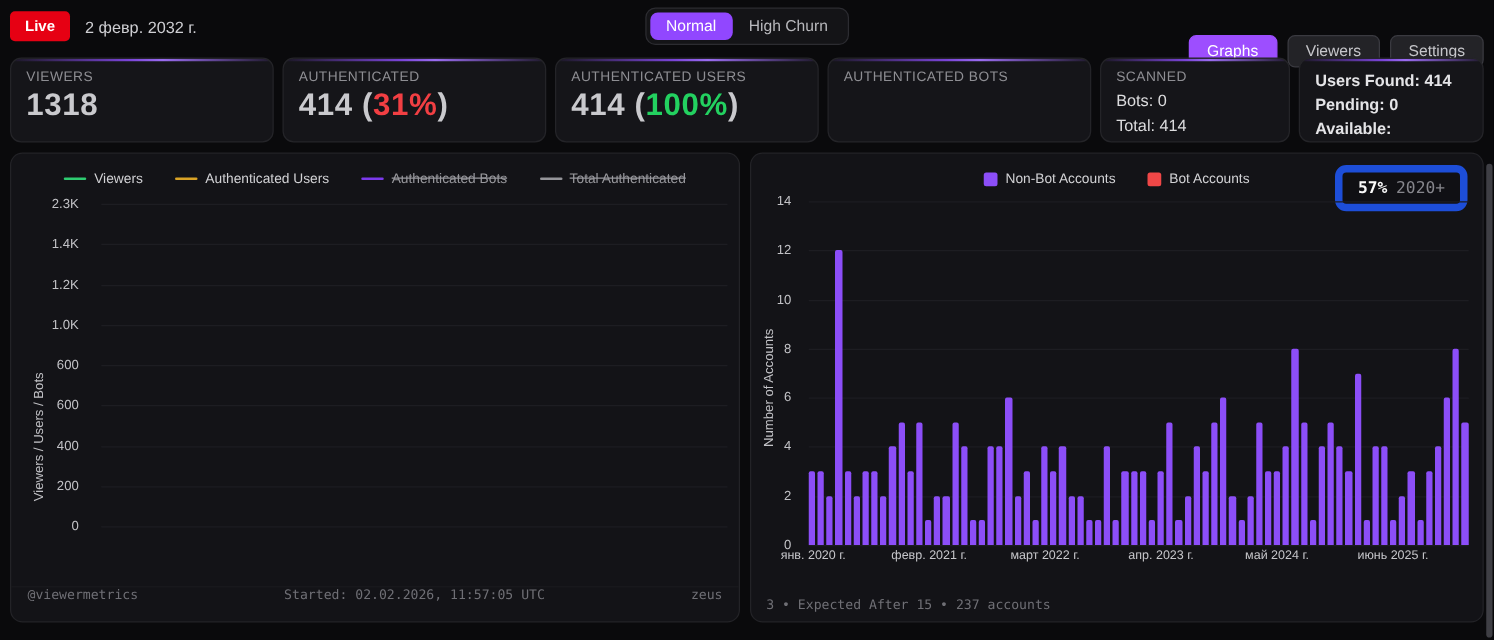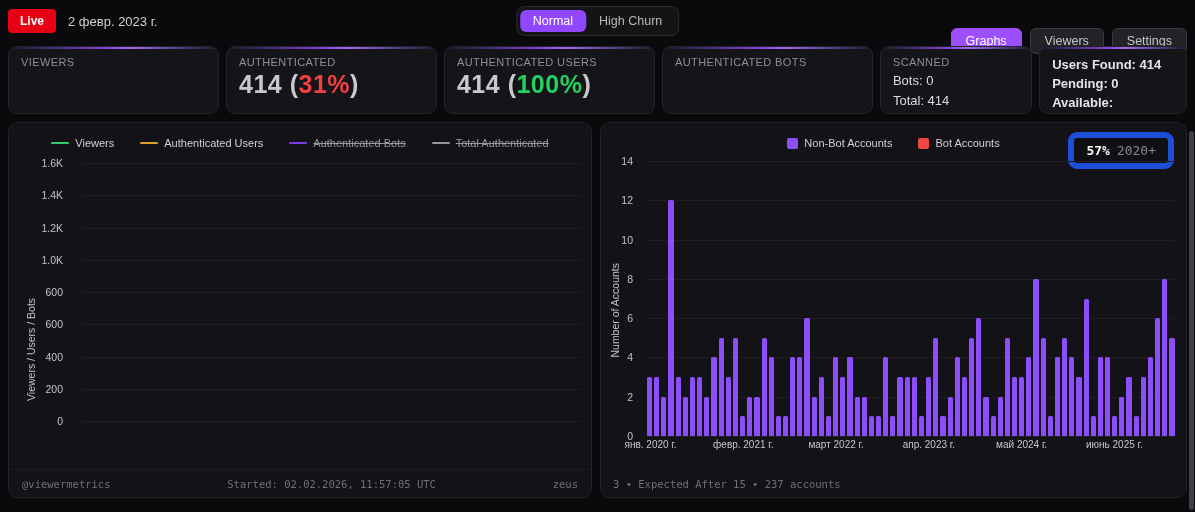--- a/index.html
+++ b/index.html
@@ -46,21 +46,21 @@
   .ylab { position:absolute; font-size:10.5px; color:#c2c2c6; writing-mode:vertical-rl; transform:rotate(180deg); }
   .ytick { position:absolute; right:8px; transform:translateY(-50%); font-size:10.5px; color:#c2c2c6; }
   .gline { position:absolute; left:0; right:0; height:1px; background:#1d1d22; }
 
   
   .yticks-l { position:absolute; left:0; top:40px; bottom:76px; width:62px; }
   .plot-l   { position:absolute; left:72px; right:9px; top:40px; bottom:76px; }
   .ylab-l   { left:16px; top:118px; bottom:96px; height:auto; display:flex; align-items:center; }
 
   .cfooter { position:absolute; left:0; right:0; bottom:0; height:28px; border-top:1px solid #1d1d21;
-             display:flex; align-items:center; justify-content:space-between; padding:0 13px;
+             display:flex; align-items:flex-start; justify-content:space-between; padding:0 13px;
              font-family:"DejaVu Sans Mono", monospace; font-size:10.5px; color:#6f6f75;
              border-radius:0 0 10px 10px; }
 
   
   .yticks-r { position:absolute; left:0; top:38px; bottom:61px; width:40px; }
   .plot-r   { position:absolute; left:46px; right:11px; top:38px; bottom:61px; }
   .ylab-r   { left:8px; top:140px; display:flex; align-items:center; }
   .bars { position:absolute; left:0; right:0; top:0; bottom:0; display:flex; align-items:flex-end; gap:2px; }
   .bar { flex:1; border-radius:1.5px 1.5px 0 0; min-width:1px; }
   .xticks { position:absolute; left:46px; right:11px; bottom:44px; height:14px; }
@@ -73,36 +73,37 @@
 
   .scrollbar { position:absolute; right:1px; top:131px; bottom:2px; width:5px; background:#3f3f45; border-radius:3px; }
 </style>
 </head>
 <body>
 
 <div class="app">
 
   <header class="topbar">
     <span class="live">Live</span>
-    <span class="date">2 февр. 2023 г.</span>
+    <span class="date">2 февр. 2032 г.</span>
     <div class="toggle">
       <button class="tgl active">Normal</button>
       <button class="tgl">High Churn</button>
     </div>
     <div class="tb-right">
       <button class="nav active">Graphs</button>
       <button class="nav">Viewers</button>
       <button class="nav">Settings</button>
     </div>
   </header>
 
   <section class="cards">
     <div class="card" style="flex:214">
       <div class="grad"></div>
       <div class="clabel">VIEWERS</div>
+      <div class="cvalue">1318</div>
     </div>
     <div class="card" style="flex:214">
       <div class="grad"></div>
       <div class="clabel">AUTHENTICATED</div>
       <div class="cvalue"><span>414</span><span class="paren"> (</span><span class="pct-red">31%</span><span class="paren">)</span></div>
     </div>
     <div class="card" style="flex:214">
       <div class="grad"></div>
       <div class="clabel">AUTHENTICATED USERS</div>
       <div class="cvalue"><span>414</span><span class="paren"> (</span><span class="pct-green">100%</span><span class="paren">)</span></div>
@@ -142,21 +143,21 @@
             <div class="lline" style="background: rgb(124, 58, 237);"></div>
             <div class="">Authenticated Bots</div>
           </div>
           <div class="litem struck">
             <div class="lline" style="background: rgb(149, 149, 154);"></div>
             <div class="">Total Authenticated</div>
           </div>
         </div>
       <div class="ylab ylab-l">Viewers / Users / Bots</div>
       <div class="yticks-l" id="yticks-left">
-          <div class="ytick" style="top: 0%;">1.6K</div>
+          <div class="ytick" style="top: 0%;">2.3K</div>
           <div class="ytick" style="top: 12.5%;">1.4K</div>
           <div class="ytick" style="top: 25%;">1.2K</div>
           <div class="ytick" style="top: 37.5%;">1.0K</div>
           <div class="ytick" style="top: 50%;">600</div>
           <div class="ytick" style="top: 62.5%;">600</div>
           <div class="ytick" style="top: 75%;">400</div>
           <div class="ytick" style="top: 87.5%;">200</div>
           <div class="ytick" style="top: 100%;">0</div>
         </div>
       <div class="plot-l" id="plot-left">

